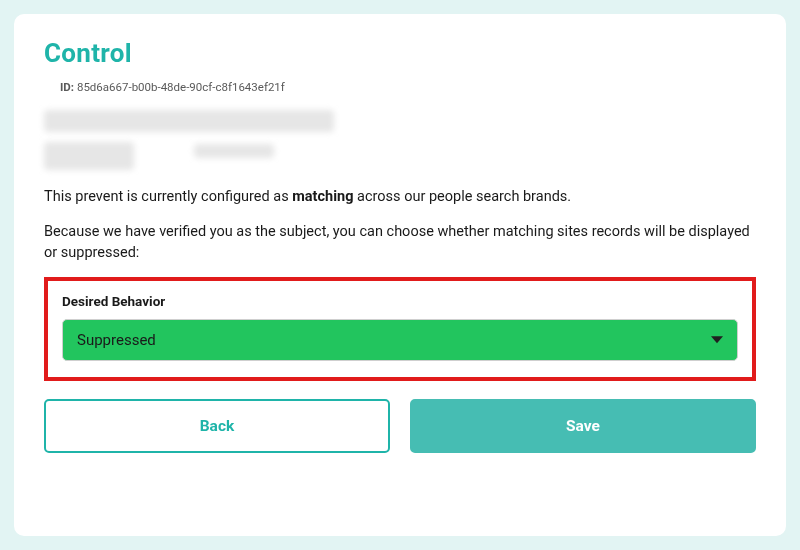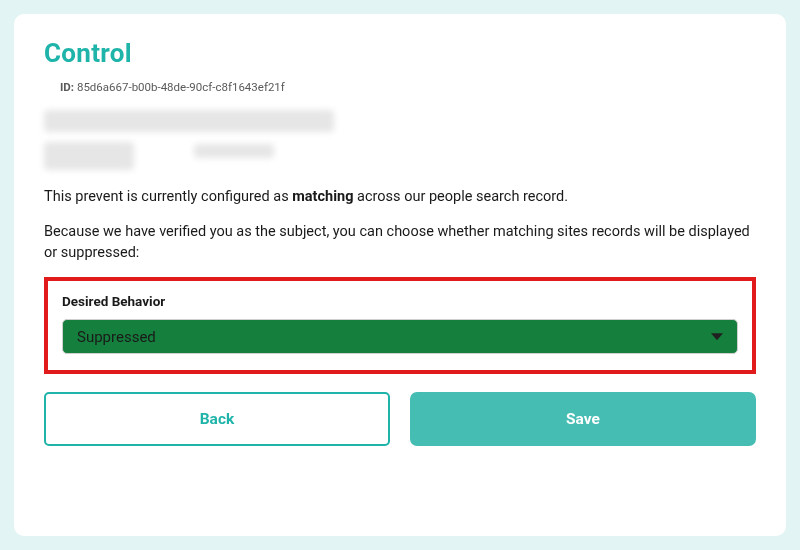--- a/index.html
+++ b/index.html
@@ -66,27 +66,27 @@
   .field-label {
     font-size: 13.5px;
     font-weight: 700;
     color: #1a1a1a;
     margin-bottom: 10px;
   }
   .select {
     position: relative;
     border: 1px solid #cfcfcf;
     border-radius: 5px;
-    height: 35px;
+    height: 42px;
     display: flex;
     align-items: center;
     padding: 16px 14px;
     font-size: 15px;
     color: #1a1a1a;
-    background: #15803d;
+    background: #22c55e;
     cursor: pointer;
   }
   .select .caret {
     position: absolute;
     right: 14px;
     top: 50%;
     transform: translateY(-55%);
     width: 0; height: 0;
     border-left: 6px solid transparent;
     border-right: 6px solid transparent;
@@ -110,21 +110,20 @@
     border: 2px solid #1fb4a9;
   }
   .btn-back {
     background: #fff;
     color: #1fb4a9;
   }
   .btn-save {
     background: #46bdb3;
     color: #fff;
     border-color: #46bdb3;
-    border-radius: 7px;
   }
 </style>
 </head>
 <body>
 
 <div class="card">
 
   <h1 class="page-title">Control</h1>
 
   <div class="id-line">
@@ -134,21 +133,21 @@
 
   <div class="redacted-stack">
     <div class="red-big"></div>
     <div class="red-row">
       <div class="red-sm"></div>
       <div class="red-sm2"></div>
     </div>
   </div>
 
   <p class="body-text">
-    <span>This prevent is currently configured as </span><b>matching</b><span> across our people search record.</span>
+    <span>This prevent is currently configured as </span><b>matching</b><span> across our people search brands.</span>
   </p>
 
   <p class="body-text">Because we have verified you as the subject, you can choose whether matching sites records will be displayed or suppressed:</p>
 
   <div class="highlight-box">
     <div class="field-label">Desired Behavior</div>
     <div class="select">
       <span>Suppressed</span>
       <span class="caret"></span>
     </div>

